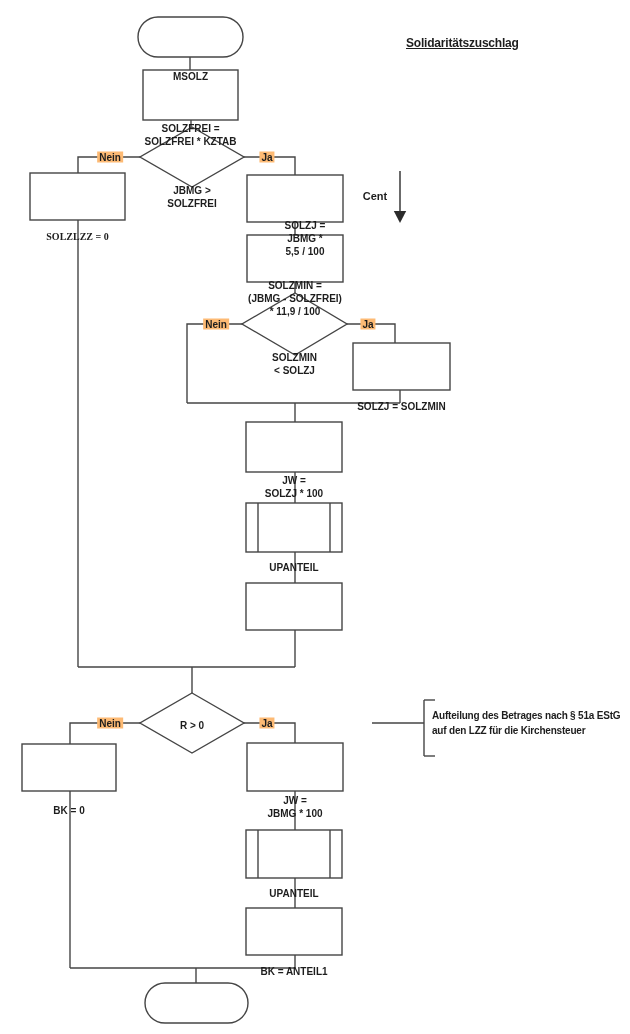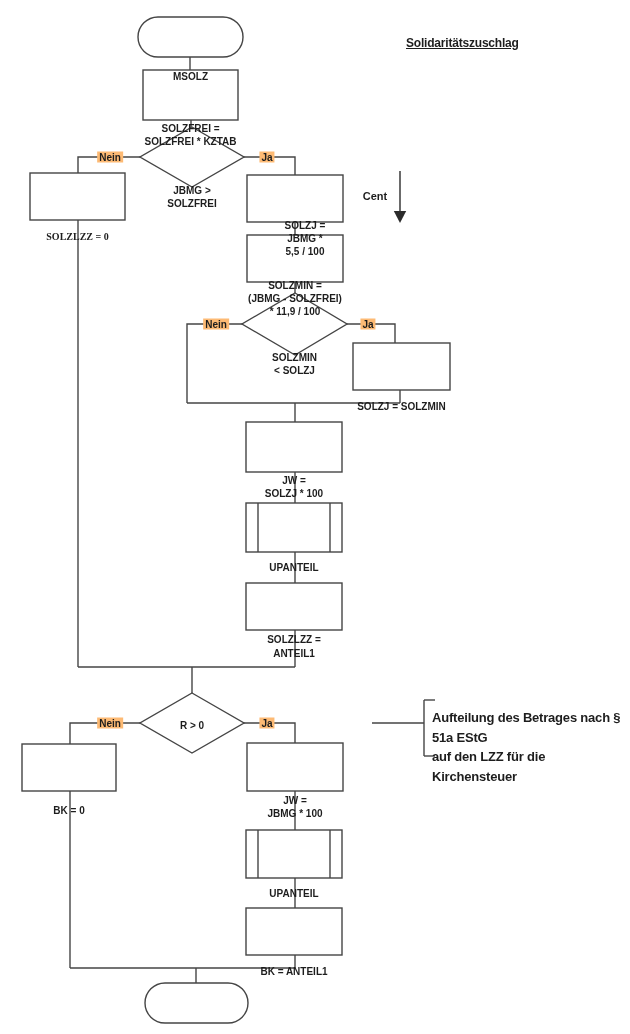--- a/index.html
+++ b/index.html
@@ -47,21 +47,21 @@
   .cent-label {
     position: absolute;
     transform: translate(-50%, -50%);
     left: 375px; top: 196px;
     font-size: 11px; font-weight: 600;
     color: #1d1d1d;
   }
   .annot {
     position: absolute; left: 432px; top: 708px;
     width: 196px;
-    font-size: 13px; font-weight: 600;
+    font-size: 10px; font-weight: 600;
     letter-spacing: -0.2px;
     color: #1d1d1d;
     white-space: pre-line;
     line-height: 1.5;
   }
 </style>
 </head>
 <body>
 
 <div class="canvas">
@@ -146,22 +146,20 @@
 5,5 / 100</div>
   <div class="lbl" style="left:239px; top:235px; width:112px; height:47px;">SOLZMIN =
 (JBMG - SOLZFREI)
 * 11,9 / 100</div>
   <div class="lbl" style="left:242px; top:293px; width:105px; height:62px;">SOLZMIN
 &lt; SOLZJ</div>
   <div class="lbl" style="left:348px; top:343px; width:107px; height:47px;">SOLZJ = SOLZMIN</div>
   <div class="lbl" style="left:246px; top:422px; width:96px; height:50px;">JW =
 SOLZJ * 100</div>
   <div class="lbl" style="left:246px; top:503px; width:96px; height:49px;">UPANTEIL</div>
-  <div class="lbl" style="left:246px; top:583px; width:96px; height:47px;">SOLZLZZ =
-ANTEIL1</div>
   <div class="lbl" style="left:140px; top:656px; width:104px; height:60px;">R &gt; 0</div>
   <div class="lbl" style="left:22px; top:744px; width:94px; height:53px;border-radius:15px;">BK = 0</div>
   <div class="lbl" style="left:247px; top:743px; width:96px; height:48px;">JW =
 JBMG * 100</div>
   <div class="lbl" style="left:246px; top:830px; width:96px; height:48px;">UPANTEIL</div>
   <div class="lbl" style="left:246px; top:908px; width:96px; height:47px;">BK = ANTEIL1</div>
   <div class="lbl" style="left:145px; top:983px; width:103px; height:40px;">ENDE</div>
 
   <div class="branch" style="left:110px; top:157px;">Nein</div>
   <div class="branch" style="left:267px; top:157px;">Ja</div>

